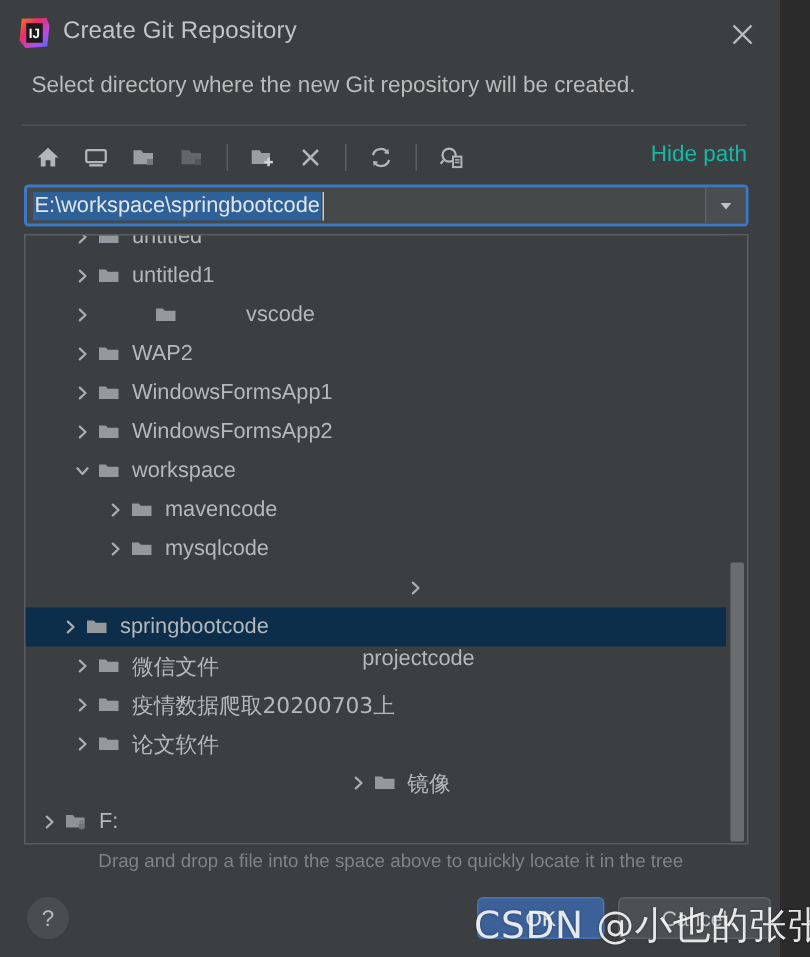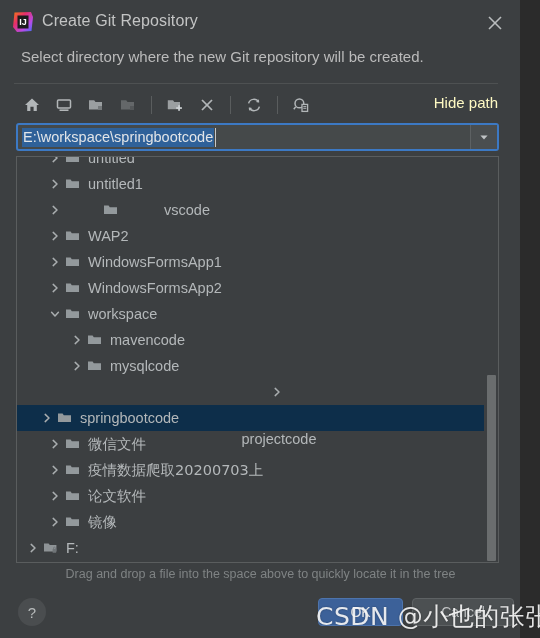--- a/index.html
+++ b/index.html
@@ -103,21 +103,21 @@
     background: #5a5d5e;
     margin: 0 7px;
   }
   .dim { opacity: .42; }
 
   #hide-path {
     position: absolute;
     right: 22px;
     top: 94px;
     font-size: 15px;
-    color: #fef9c3;
+    color: #14b8a6;
     cursor: pointer;
     white-space: nowrap;
   }
 
   
   #path-row {
     position: absolute;
     left: 16px;
     top: 123px;
     width: 483px;
@@ -616,21 +616,21 @@
               <path d="M4.2 2.4 L8 6 L4.2 9.6" fill="none" stroke="#a9adaf" stroke-width="1.5" stroke-linecap="round" stroke-linejoin="round"></path>
             </svg>
           </div>
           <div class="ficon">
             <svg width="16" height="16" viewBox="0 0 16 16">
               <path d="M1 3.6 L5.6 3.6 L6.8 5.2 L14 5.2 L14 12 L1 12 Z" fill="#93999c"></path>
             </svg>
           </div>
           <div class="flabel cjk">论文软件</div>
         </div>
-        <div class="row" style="padding-left: 30px;">
+        <div class="row" style="padding-left: 30px; justify-content: center;">
           <div class="arrow">
             <svg width="12" height="12" viewBox="0 0 12 12">
               <path d="M4.2 2.4 L8 6 L4.2 9.6" fill="none" stroke="#a9adaf" stroke-width="1.5" stroke-linecap="round" stroke-linejoin="round"></path>
             </svg>
           </div>
           <div class="ficon">
             <svg width="16" height="16" viewBox="0 0 16 16">
               <path d="M1 3.6 L5.6 3.6 L6.8 5.2 L14 5.2 L14 12 L1 12 Z" fill="#93999c"></path>
             </svg>
           </div>

